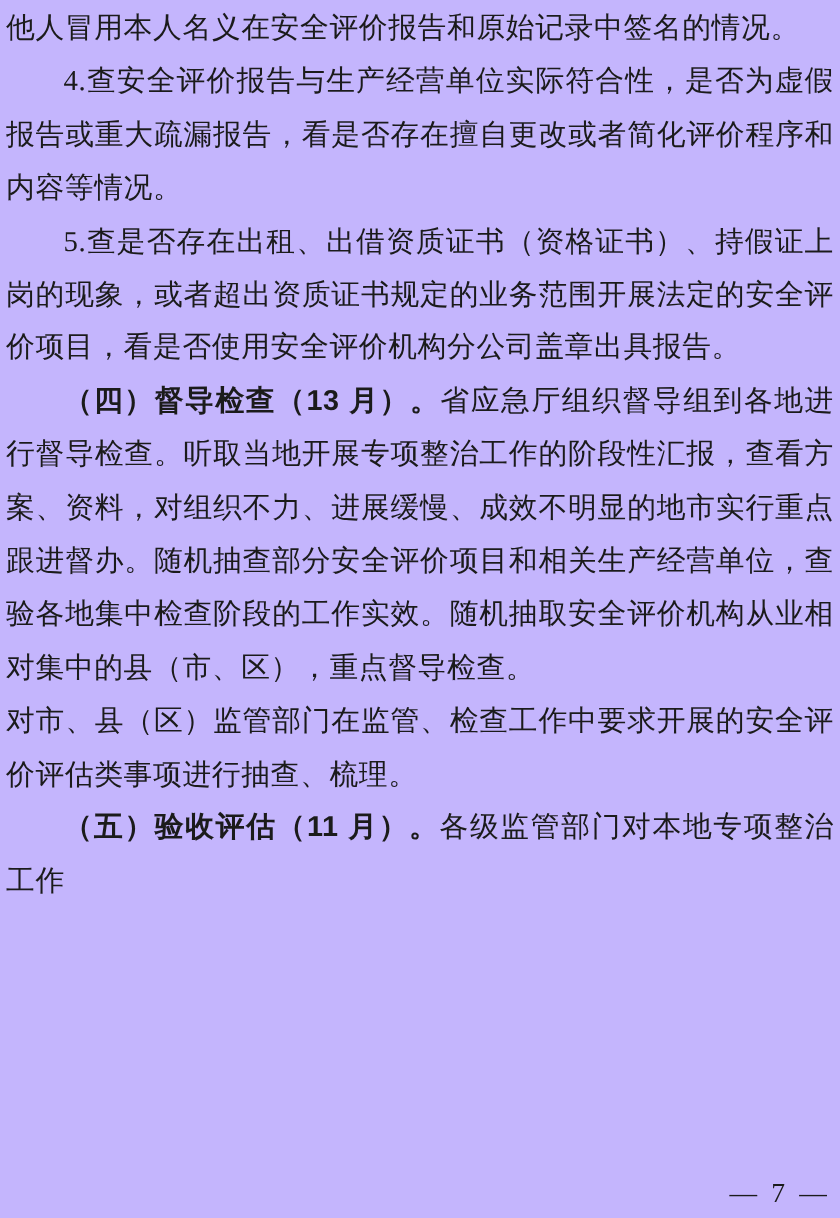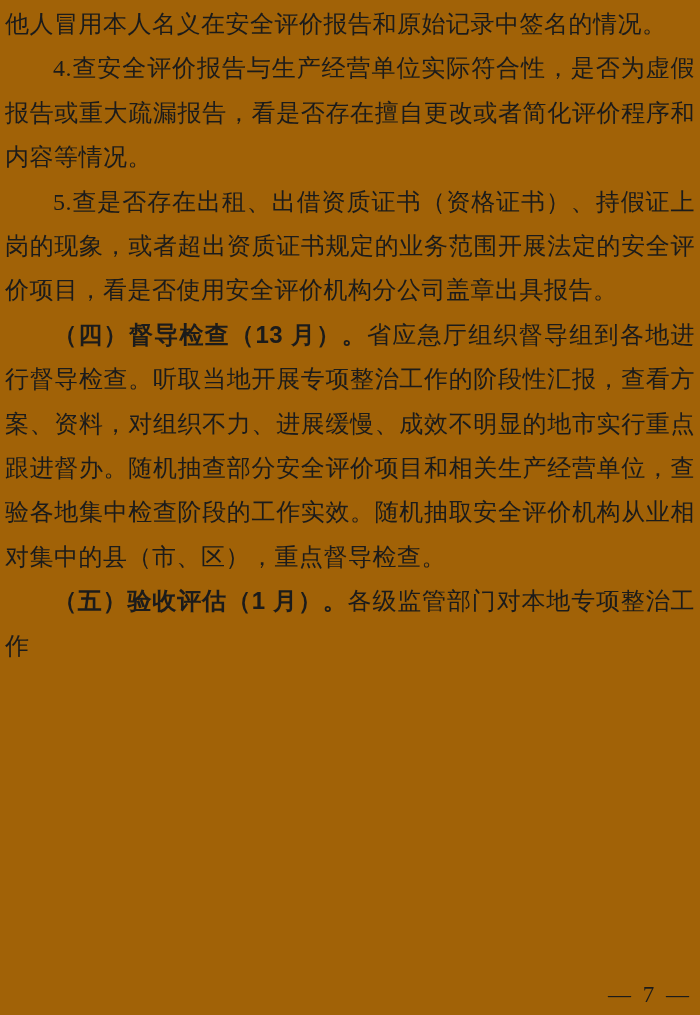--- a/index.html
+++ b/index.html
@@ -11,21 +11,21 @@
     height: 1015px;
     background: #ffffff;
     overflow: hidden;
   }
   .page {
     position: relative;
     box-sizing: border-box;
     width: 700px;
     height: 1015px;
     padding: 2px 5px 0 5px;
-    background: #a16207;
+    background: #c4b5fd;
     color: #1b1b1b;
     font-family: "Liberation Serif", "DejaVu Serif", serif;
   }
   .para {
     margin: 0;
     font-size: 24px;
     line-height: 44.4px;
     letter-spacing: 0.5px;
     text-align: justify;
     text-justify: inter-character;
@@ -56,18 +56,19 @@
   <p class="para"><span>他人冒用本人名义在安全评价报告和原始记录中签名的情况。</span></p>
 
 
   <p class="para indent"><span>4.查安全评价报告与生产经营单位实际符合性，是否为虚假报告或重大疏漏报告，看是否存在擅自更改或者简化评价程序和内容等情况。</span></p>
 
   <p class="para indent"><span>5.查是否存在出租、出借资质证书（资格证书）、持假证上岗的现象，或者超出资质证书规定的业务范围开展法定的安全评价项目，看是否使用安全评价机构分公司盖章出具报告。</span></p>
 
 
   <p class="para indent"><span class="section-lead">（四）督导检查（13 月）。</span><span>省应急厅组织督导组到各地进行督导检查。听取当地开展专项整治工作的阶段性汇报，查看方案、资料，对组织不力、进展缓慢、成效不明显的地市实行重点跟进督办。随机抽查部分安全评价项目和相关生产经营单位，查验各地集中检查阶段的工作实效。随机抽取安全评价机构从业相对集中的县（市、区），重点督导检查。</span></p>
 
+  <p class="para"><span>对市、县（区）监管部门在监管、检查工作中要求开展的安全评价评估类事项进行抽查、梳理。</span></p>
 
-  <p class="para indent"><span class="section-lead">（五）验收评估（1 月）。</span><span>各级监管部门对本地专项整治工作</span></p>
+  <p class="para indent"><span class="section-lead">（五）验收评估（11 月）。</span><span>各级监管部门对本地专项整治工作</span></p>
 
   <div class="page-number">— 7 —</div>
 
 </div>
 
 </body></html>

